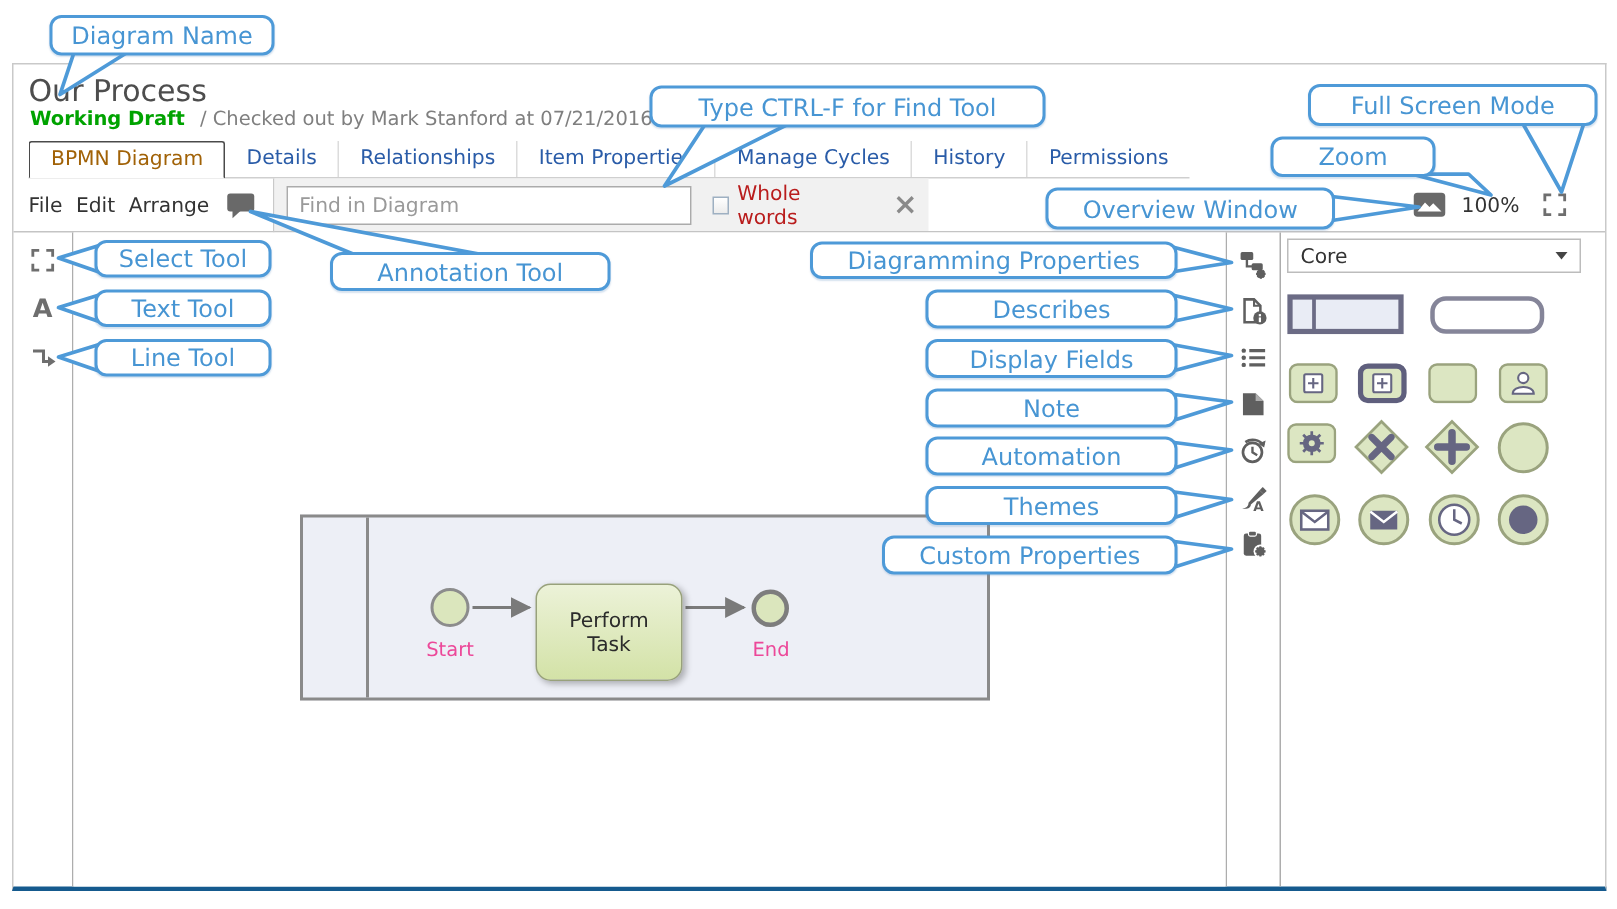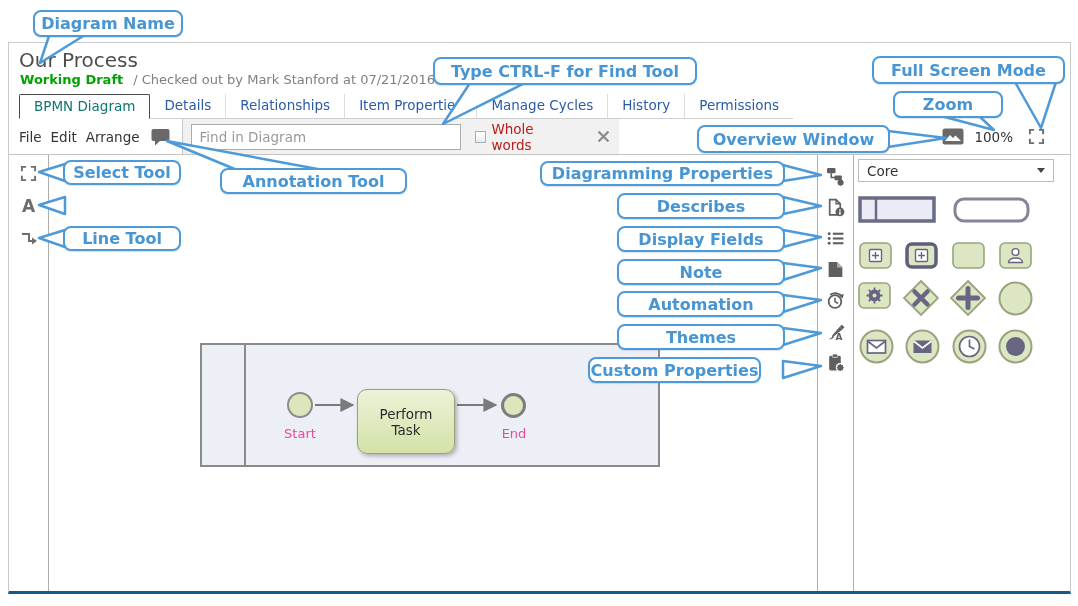--- a/index.html
+++ b/index.html
@@ -14,21 +14,21 @@
   .header { position:absolute; left:0; top:0; right:0; height:52px; }
   .title { position:absolute; left:10px; top:5px; font-size:20px; color:#4d4d4d; }
   .status { position:absolute; left:11px; top:29px; font-size:13px; color:#7f7f7f; }
   .status .state { color:#00a300; font-weight:bold; margin-right:10px; }
 
   .tabs { position:absolute; left:10px; top:52px; height:24px; display:inline-flex; align-items:flex-end;
           border-bottom:1px solid #cfcfcf; }
   .tab { height:24px; line-height:23px; padding:0 14px; font-size:13.5px; color:#2a5ca8; cursor:pointer;
          border-right:1px solid #dcdcdc; white-space:nowrap; }
   .tab:last-child { border-right:none; }
-  .tab.active { background:#fff; color:#0f766e; border:1px solid #4a4a4a; border-bottom:1px solid #fff;
+  .tab.active { background:#fff; color:#a16207; border:1px solid #4a4a4a; border-bottom:1px solid #fff;
                 margin-bottom:-1px; height:25px; border-radius:2px 2px 0 0; }
 
   .menubar { position:absolute; left:0; top:76px; right:0; height:36px; display:flex; align-items:center;
              border-bottom:1px solid #c4c4c4; }
   .menu-item { font-size:13.5px; color:#333; margin-left:9px; cursor:pointer; }
   .menu-item:first-child { margin-left:10px; }
   .annot-btn { margin-left:10px; width:22px; height:20px; display:flex; align-items:center; cursor:pointer; }
   .menubar .vdiv { width:1px; height:36px; background:#c9c9c9; margin-left:10px; }
   .find-panel { width:436px; height:35px; background:#f1f1f1; display:flex; align-items:center; padding:0 8px; }
   .find-input { width:278px; height:26px; border:1px solid #ababab; background:#fff; padding:0 8px;
@@ -72,21 +72,21 @@
   .core-select { position:absolute; left:4px; top:4px; width:196px; height:23px; border:1px solid #bcbcbc;
                  background:#fff; display:flex; align-items:center; font-size:13.5px; color:#333;
                  padding:0 8px; cursor:pointer; }
   .core-select .caret { margin-left:auto; width:0; height:0; border-left:4.5px solid transparent;
                         border-right:4.5px solid transparent; border-top:5px solid #444; }
   .shape-grid { position:absolute; left:4px; top:40px; width:200px; height:190px; }
   .tile { position:absolute; cursor:pointer; display:flex; align-items:center; justify-content:center; }
 
   
   .callout { position:absolute; z-index:6; background:#fff; border:2.5px solid #4e9ad8; border-radius:8px;
-             color:#4795d3; font-size:16px; font-weight:700; display:flex; align-items:center;
+             color:#4795d3; font-size:16px; font-weight:400; display:flex; align-items:center;
              justify-content:center; white-space:nowrap; box-shadow:0 1px 1px rgba(90,140,190,.25); }
   .tails { position:absolute; left:0; top:0; width:1078px; height:606px; z-index:5; pointer-events:none; }
   .tails polygon { fill:#fff; stroke:#4e9ad8; stroke-width:2.5; stroke-linejoin:round; }
 </style>
 </head>
 <body>
 
 <div class="page">
 
   <svg class="tails">
@@ -104,32 +104,33 @@
     <polygon points="783,230 783,247 821,237"></polygon>
     <polygon points="783,263 783,280 821,268"></polygon>
     <polygon points="783,295 783,312 821,300"></polygon>
     <polygon points="783,328 783,345 821,333"></polygon>
     <polygon points="783,361 783,378 821,366"></polygon>
   </svg>
 
   <div class="callout" style="left:33px;top:10px;width:150px;height:27px">Diagram Name</div>
   <div class="callout" style="left:433px;top:57px;width:264px;height:28px">Type CTRL-F for Find Tool</div>
   <div class="callout" style="left:872px;top:56px;width:193px;height:28px">Full Screen Mode</div>
-  <div class="callout" style="left:893px;top:91px;width:110px;height:27px">Zoom</div>
+  <div class="callout" style="left:847px;top:91px;width:110px;height:27px">Zoom</div>
   <div class="callout" style="left:697px;top:125px;width:193px;height:28px">Overview Window</div>
   <div class="callout" style="left:63px;top:160px;width:118px;height:25px">Select Tool</div>
   <div class="callout" style="left:220px;top:168px;width:187px;height:26px">Annotation Tool</div>
+  <div class="callout" style="left:63px;top:193px;width:118px;height:25px">Text Tool</div>
   <div class="callout" style="left:63px;top:226px;width:118px;height:25px">Line Tool</div>
   <div class="callout" style="left:540px;top:161px;width:245px;height:25px">Diagramming Properties</div>
   <div class="callout" style="left:617px;top:226px;width:168px;height:26px">Display Fields</div>
   <div class="callout" style="left:617px;top:193px;width:168px;height:26px">Describes</div>
   <div class="callout" style="left:617px;top:259px;width:168px;height:26px">Note</div>
   <div class="callout" style="left:617px;top:291px;width:168px;height:26px">Automation</div>
   <div class="callout" style="left:617px;top:324px;width:168px;height:26px">Themes</div>
-  <div class="callout" style="left:588px;top:357px;width:173px;height:26px">Custom Properties</div>
+  <div class="callout" style="left:588px;top:357px;width:197px;height:26px">Custom Properties</div>
 
   <div class="window">
 
     <div class="header">
       <div class="title">Our Process</div>
       <div class="status">
         <span class="state">Working Draft</span><span>/ Checked out by Mark Stanford at 07/21/2016 03:26:22 PM</span>
       </div>
     </div>
 

